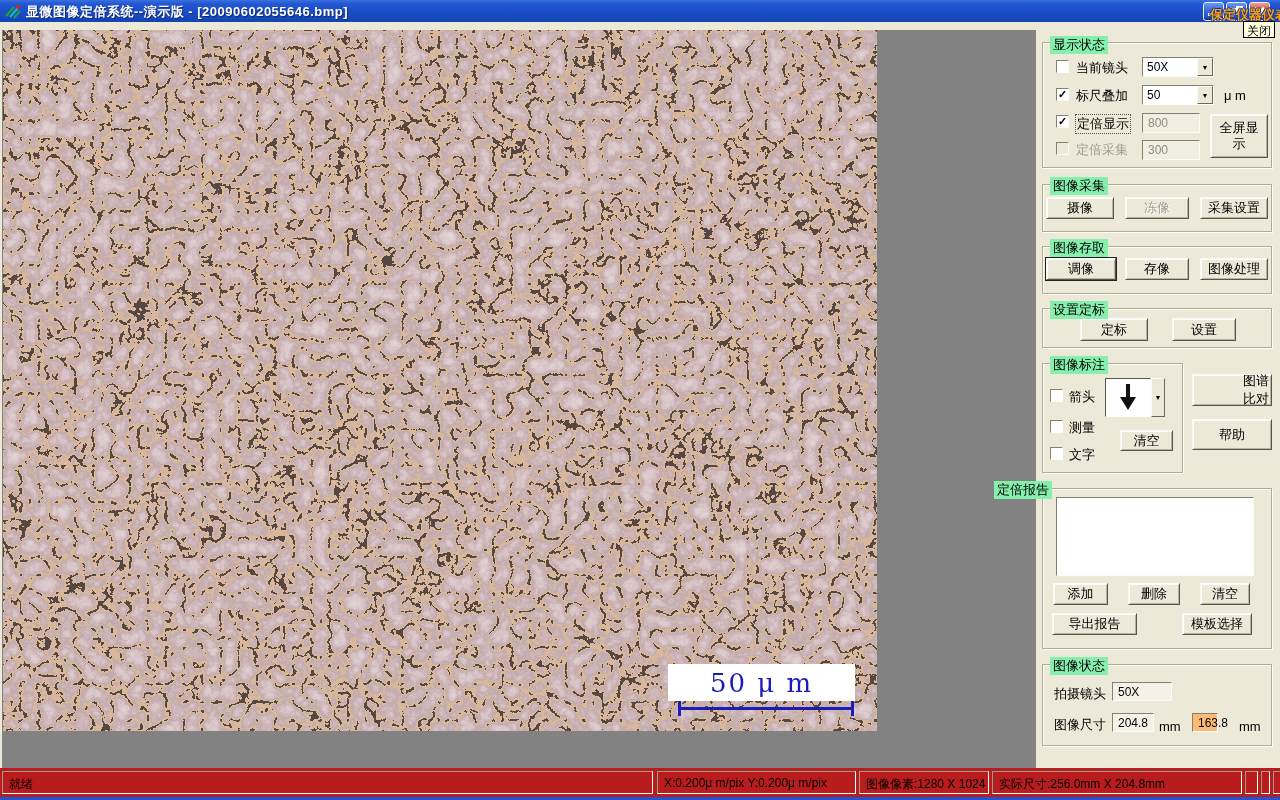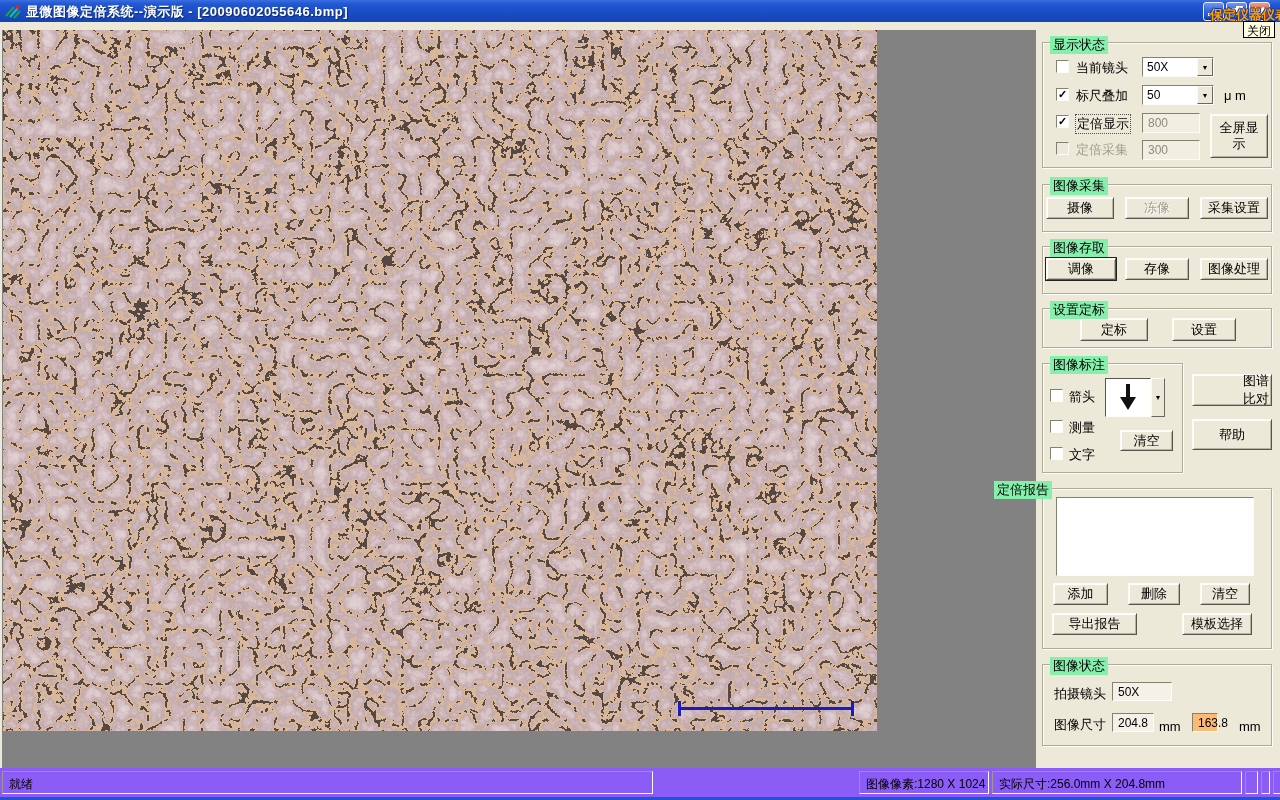--- a/index.html
+++ b/index.html
@@ -70,21 +70,21 @@
   .unit { position:absolute; font-size:13px; white-space:nowrap; }
 
   .listbox { position:absolute; background:#fff; border:1px solid; border-color:#84826f #fdfcf6 #fdfcf6 #84826f; }
 
   .arrowcombo-field { position:absolute; background:#fff; border:1px solid; border-color:#58564c #fdfcf6 #fdfcf6 #58564c;
     display:flex; align-items:center; justify-content:center; }
   .arrowcombo-btn { position:absolute; background:#ece9d8; border:1px solid; border-color:#fbfaf4 #6a685d #6a685d #fbfaf4;
     display:flex; align-items:center; justify-content:center; font-size:7px; }
 
   
-  .statusbar { position:absolute; left:0; top:768px; width:1280px; height:29px; background:#8b5cf6; }
+  .statusbar { position:absolute; left:0; top:768px; width:1280px; height:29px; background:#b91c1c; }
   .seg { position:absolute; top:3px; height:23px; border:1px solid; border-color:#9d9a8d #fffef6 #fffef6 #9d9a8d;
     font-size:12px; padding:4px 0 0 6px; white-space:nowrap; overflow:hidden; }
   .bottom-edge { position:absolute; left:0; top:797px; width:1280px; height:3px; background:#1e55d4; }
 </style>
 </head>
 <body>
 
 <div class="window">
 
   <div class="titlebar">
@@ -118,20 +118,21 @@
           <feColorMatrix in="t" type="matrix" values="1 0 0 0 0  1 0 0 0 0  1 0 0 0 0  0 0 0 0 1" result="g"></feColorMatrix>
           <feComponentTransfer in="g">
             <feFuncR type="discrete" tableValues="0.33 0.85 0.77 0.81 0.85 0.87 0.89 0.91"></feFuncR>
             <feFuncG type="discrete" tableValues="0.28 0.72 0.68 0.72 0.77 0.80 0.83 0.86"></feFuncG>
             <feFuncB type="discrete" tableValues="0.27 0.61 0.69 0.73 0.78 0.81 0.83 0.85"></feFuncB>
           </feComponentTransfer>
         </filter>
         <rect width="874" height="701" fill="#c9b6b9"></rect>
         <rect width="874" height="701" filter="url(#grains)"></rect>
       </svg>
+      <div class="scalebox">50 μ m</div>
       <div class="scaleline"></div>
       <div class="scaletick" style="left:675px;"></div>
       <div class="scaletick" style="left:848px;"></div>
     </div>
   </div>
 
   <div class="panel"></div>
 
   <div class="group" style="left:1042px; top:42px; width:230px; height:126px;"></div>
   <span class="legend" style="left:1050px; top:36px;">显示状态</span>
@@ -205,20 +206,21 @@
   <span class="cblabel" style="left:1054px; top:685px;">拍摄镜头</span>
   <div class="edit" style="left:1112px; top:682px; width:60px; height:19px; background:#f4f2e8;">50X</div>
   <span class="cblabel" style="left:1054px; top:716px;">图像尺寸</span>
   <div class="edit" style="left:1112px; top:713px; width:42px; height:19px; background:#f4f2e8;">204.8</div>
   <span class="unit" style="left:1159px; top:719px;">mm</span>
   <div class="edit" style="left:1192px; top:713px; width:26px; height:19px; background:#fdba74;">163.8</div>
   <span class="unit" style="left:1239px; top:719px;">mm</span>
 
   <div class="statusbar">
     <div class="seg" style="left:2px; width:651px;">就绪</div>
+    <div class="seg" style="left:657px; width:199px;">X:0.200μ m/pix Y:0.200μ m/pix</div>
     <div class="seg" style="left:859px; width:130px;">图像像素:1280 X 1024</div>
     <div class="seg" style="left:992px; width:250px;">实际尺寸:256.0mm X 204.8mm</div>
     <div class="seg" style="left:1245px; width:13px;"></div>
     <div class="seg" style="left:1261px; width:9px;"></div>
     <div class="seg" style="left:1273px; width:6px;"></div>
   </div>
   <div class="bottom-edge"></div>
 
 </div>
 

